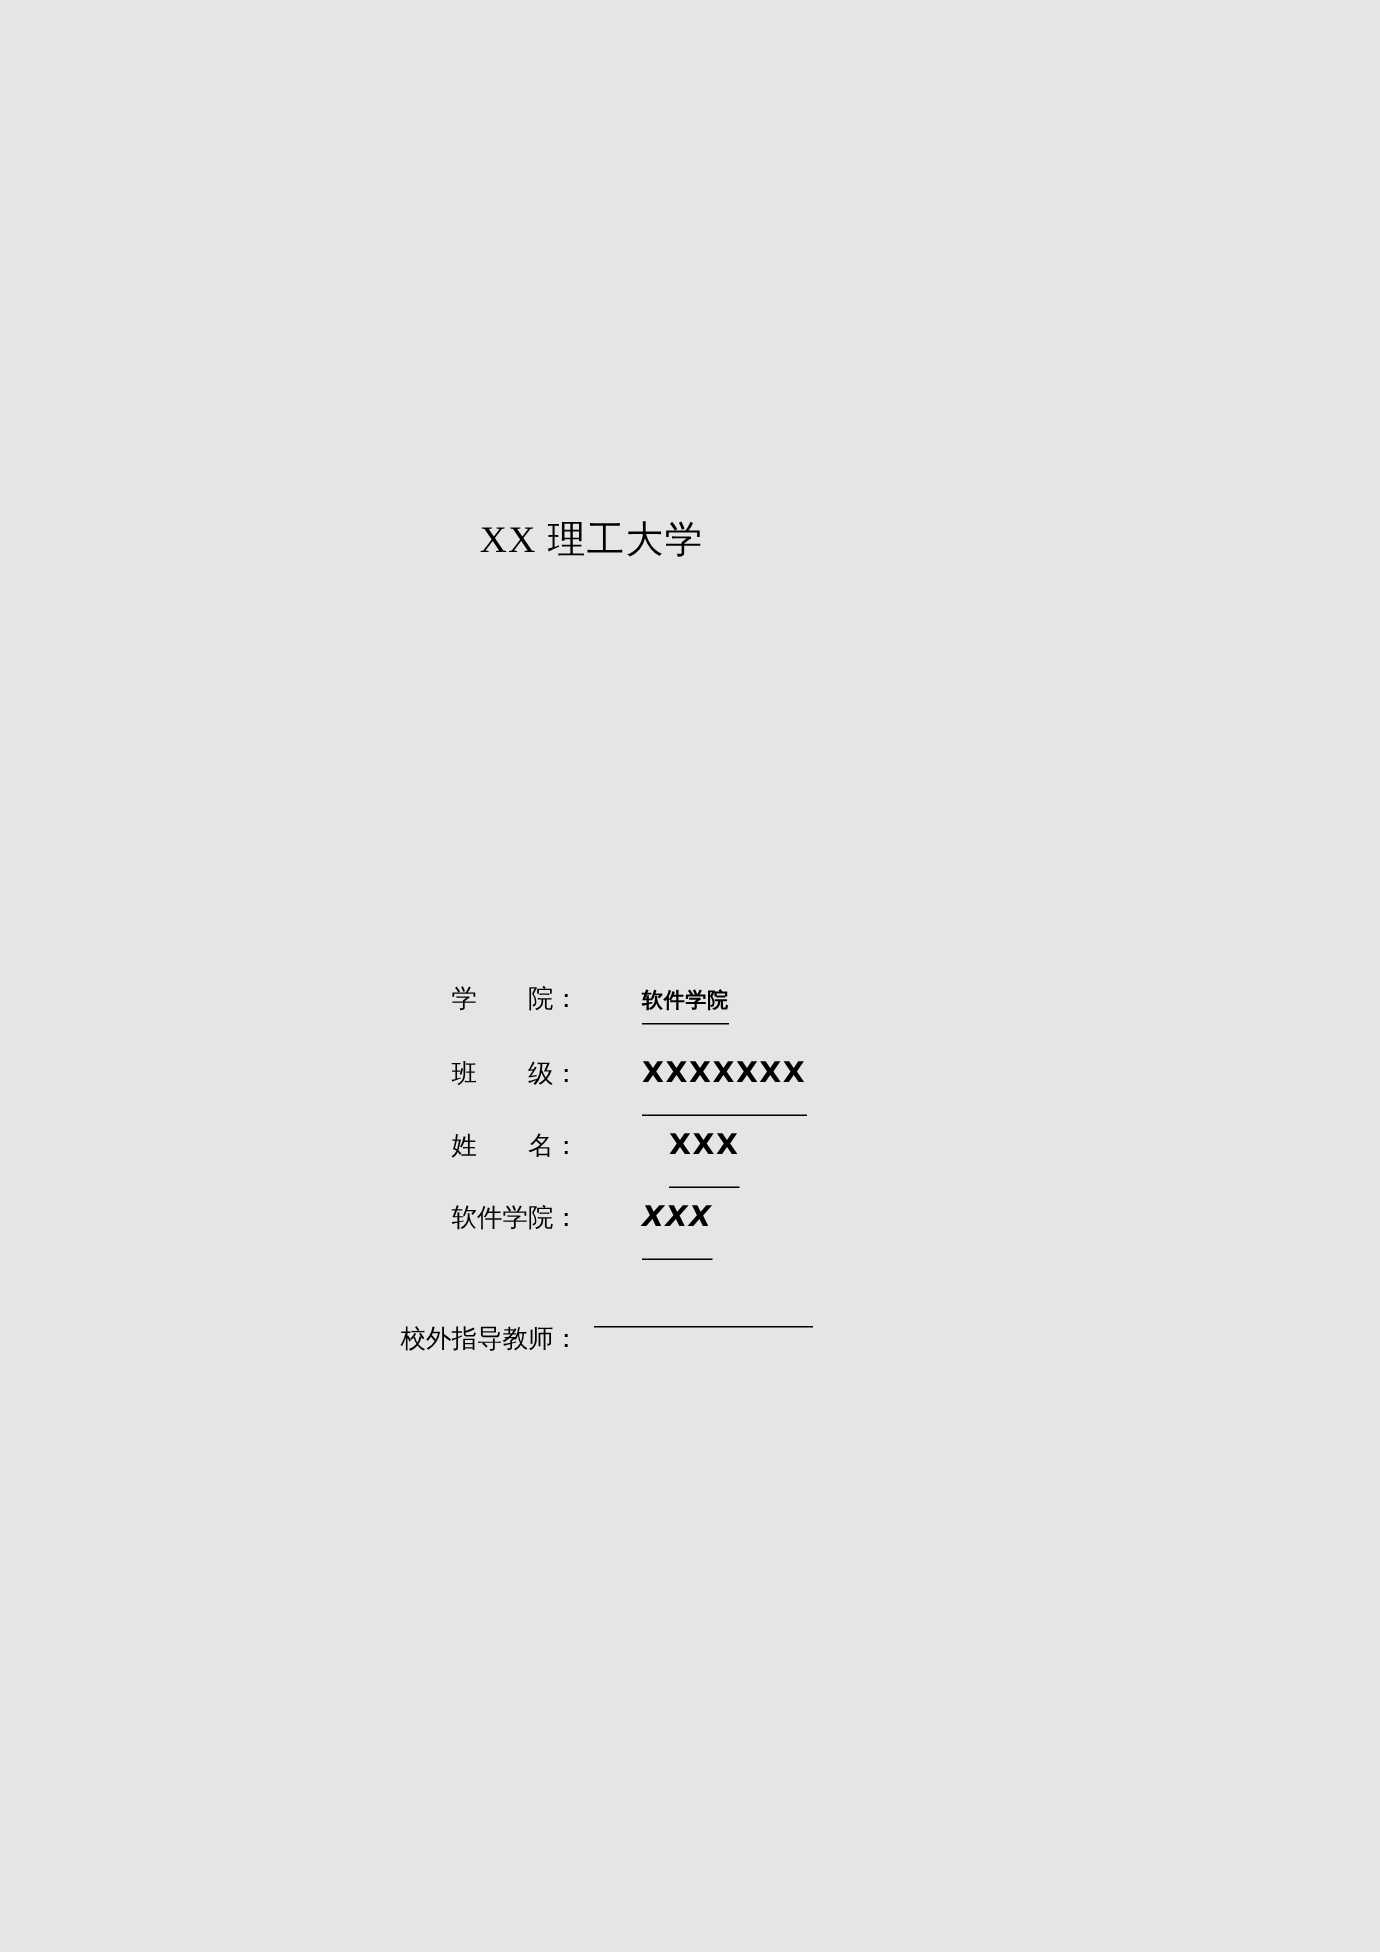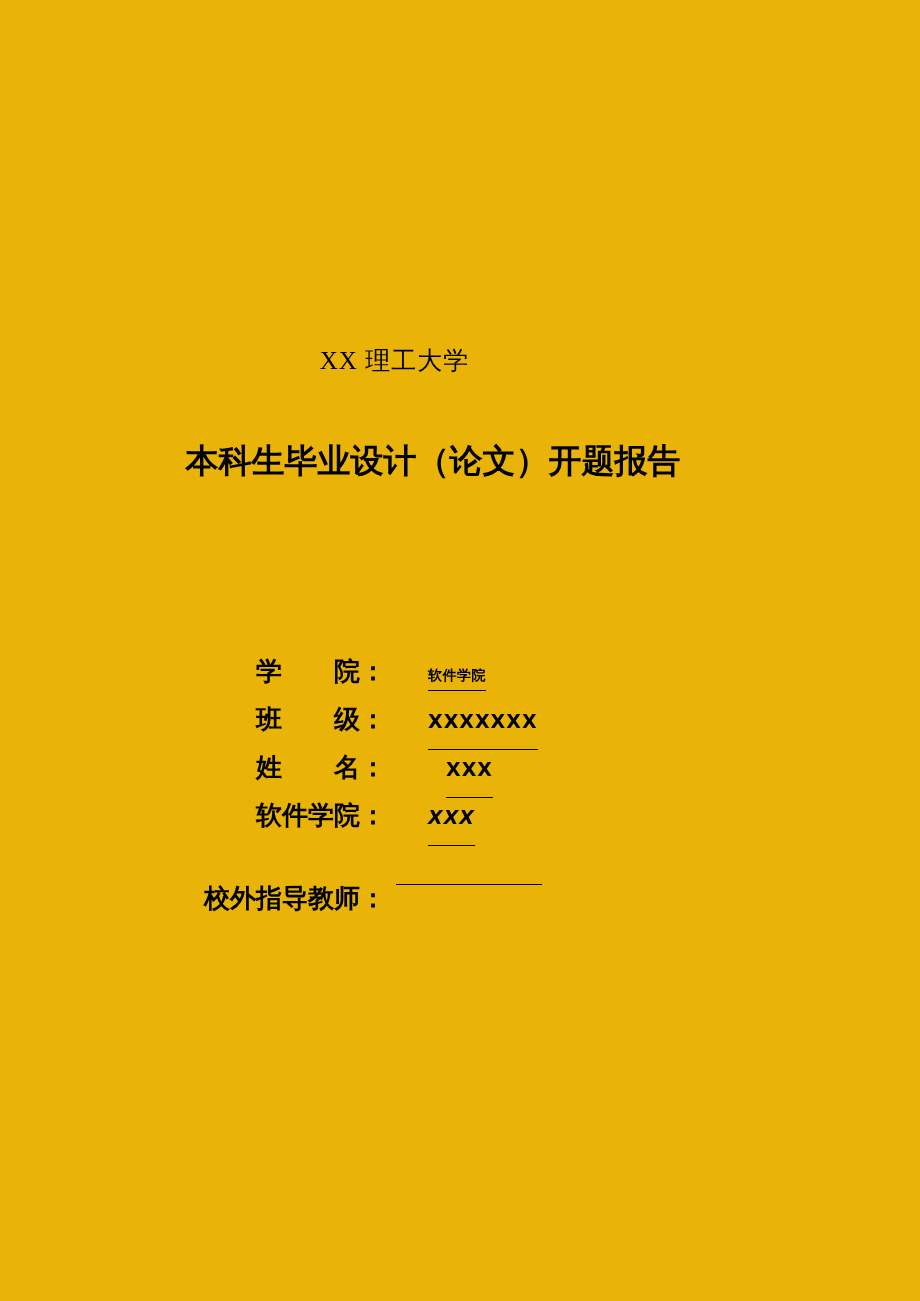--- a/index.html
+++ b/index.html
@@ -12,21 +12,21 @@
     height: 1301px;
     position: relative;
     font-family: "Liberation Sans", "DejaVu Sans", sans-serif;
     color: #000000;
     overflow: hidden;
   }
 
   .page {
     position: absolute;
     inset: 0;
-    background: #eab308;
+    background: #e5e5e5;
   }
 
   
   .university-line {
     position: absolute;
     left: 0;
     top: 316px;
     width: 920px;
     text-align: center;
     font-family: "Liberation Serif", "DejaVu Serif", serif;
@@ -70,22 +70,22 @@
     display: flex;
     align-items: baseline;
     height: 48px;
   }
 
   .form-label {
     width: 134px;
     flex: 0 0 134px;
     text-align: right;
     font-family: "DejaVu Sans", "Liberation Sans", sans-serif;
-    font-size: 26px;
-    font-weight: 700;
+    font-size: 17px;
+    font-weight: 400;
     white-space: pre;
     line-height: 1;
   }
   
   .form-row.wide .form-label {
     width: 134px;
     flex: 0 0 134px;
     white-space: nowrap;
     text-align: right;
     overflow: visible;
@@ -139,23 +139,20 @@
 </style>
 </head>
 <body>
 
 <div class="page">
 
   <div class="university-line">
     <span class="inner">XX 理工大学</span>
   </div>
 
-  <div class="doc-title">
-    <span class="inner">本科生毕业设计（论文）开题报告</span>
-  </div>
 
   <div class="form-block">
 
     <div class="form-row">
       <div class="form-label">学　　院：</div>
       <div class="form-value cn">软件学院</div>
     </div>
 
 
     <div class="form-row">

